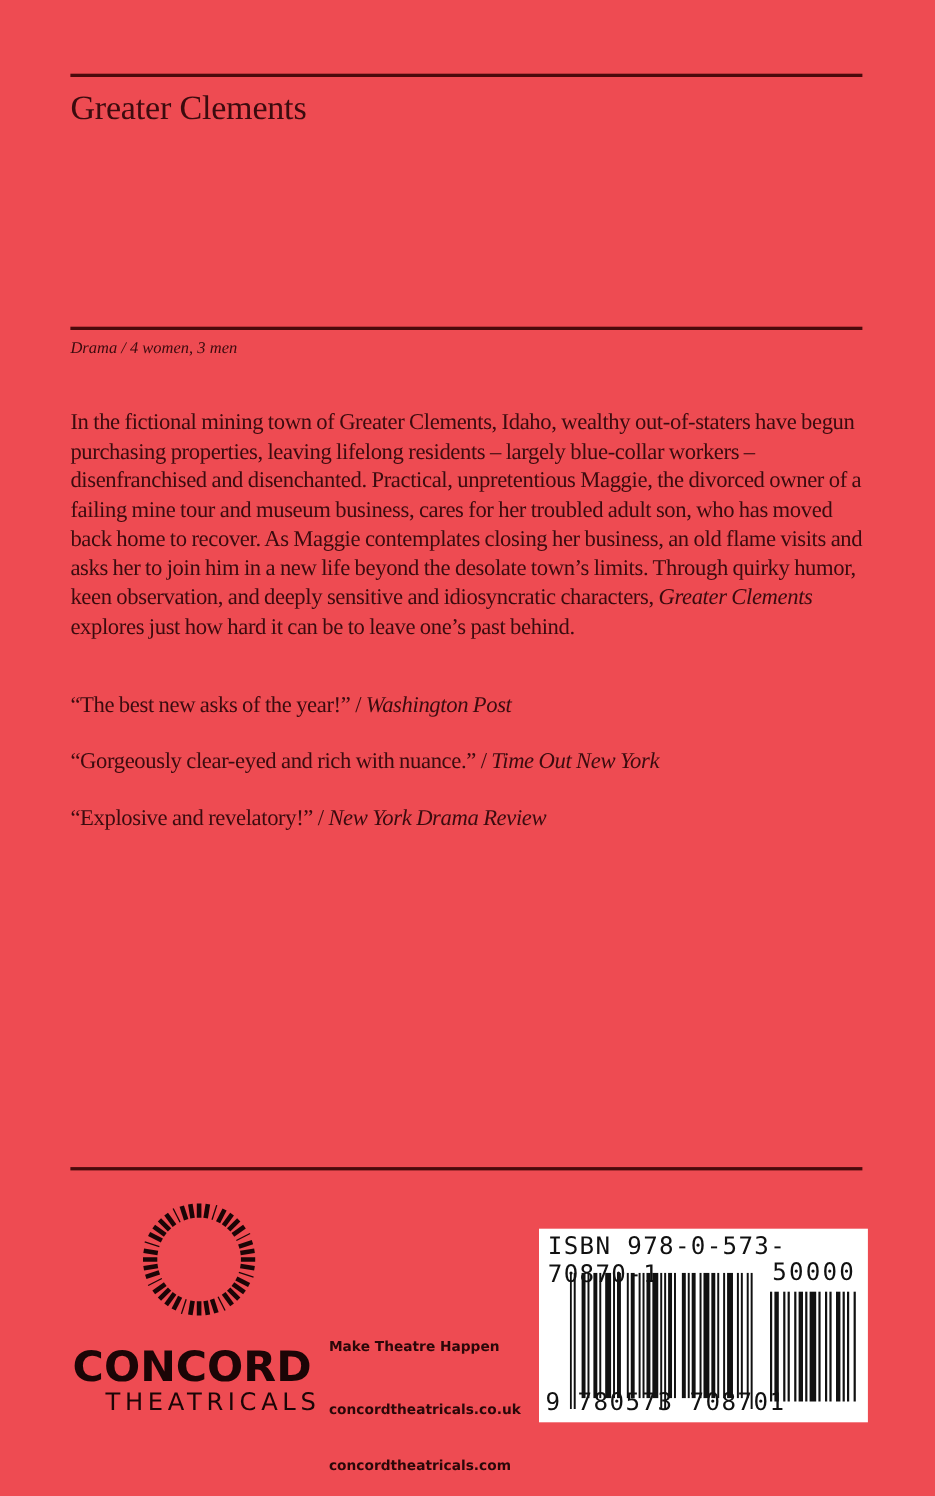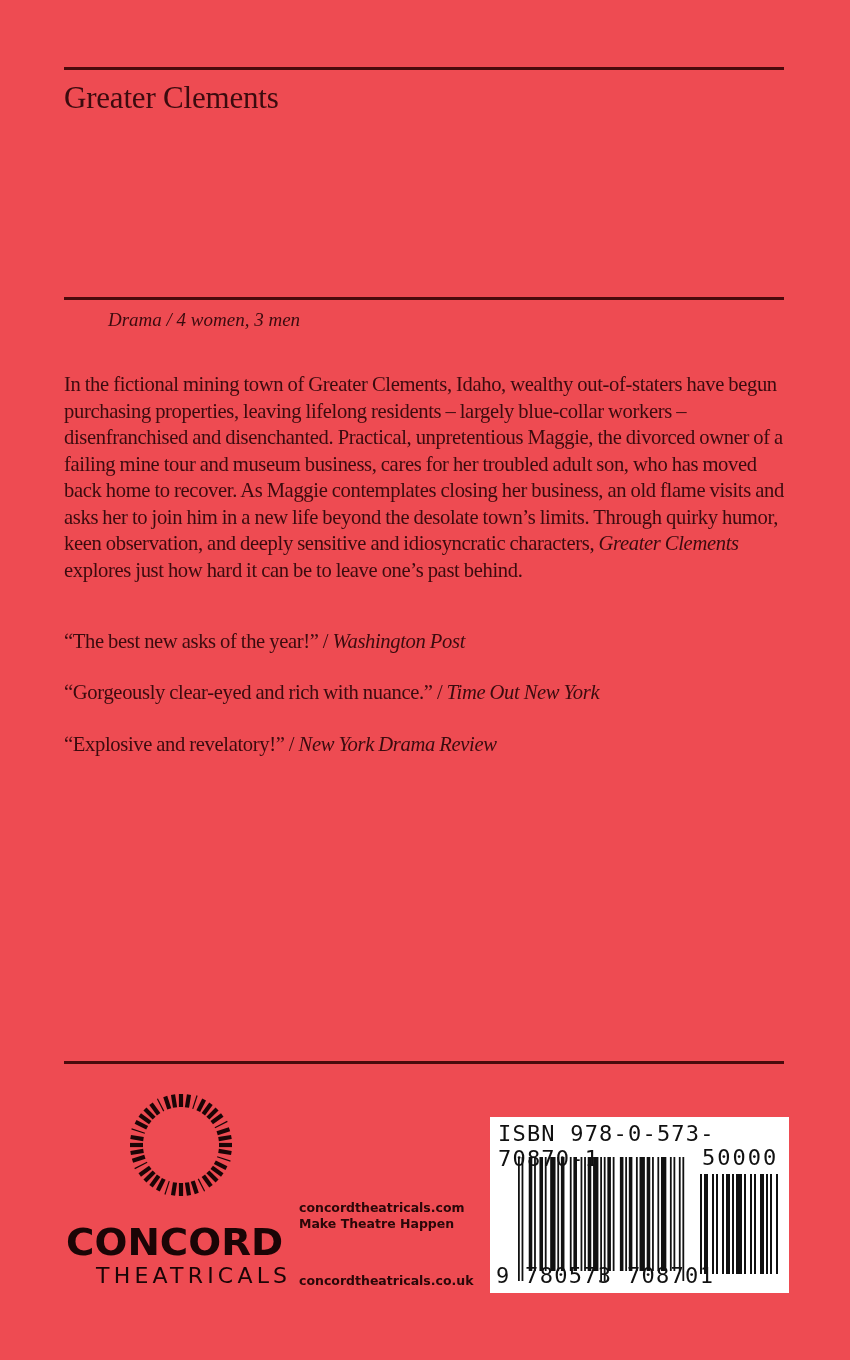--- a/index.html
+++ b/index.html
@@ -18,21 +18,21 @@
     #rule1 { top: 67px; }
     #rule2 { top: 297px; }
     #rule3 { top: 1061px; }
 
     .title-block { position: absolute; left: 64px; top: 80px; }
     .title { font-size: 31px; line-height: 36px; letter-spacing: -0.2px; }
     .title i { font-style: italic; }
 
     .genre {
       position: absolute; left: 64px; top: 309px;
-      font-size: 19px; font-style: italic; margin-left: 44px;
+      font-size: 15px; font-style: italic;
     }
 
     .blurb {
       position: absolute; left: 64px; top: 371px; width: 725px;
       font-size: 20.6px; line-height: 26.5px;
       letter-spacing: -0.35px;
       word-spacing: -0.5px;
     }
     .blurb i { font-style: italic; }
 
@@ -63,21 +63,21 @@
     .tagline {
       position: absolute; left: 299px; top: 1216px;
       font-family: "DejaVu Sans", sans-serif; font-weight: bold;
       font-size: 12.5px; color: #2a0708; text-align: center;
     }
     .url {
       position: absolute; left: 299px;
       font-family: "DejaVu Sans", sans-serif; font-weight: bold;
       font-size: 12.5px; color: #2a0708;
     }
-    #url0 { top: 1200px; text-align: right; }
+    #url0 { top: 1324px; text-align: right; }
     #url1 { top: 1273px; }
 
     
     .barcode-box {
       position: absolute; left: 490px; top: 1117px; width: 299px; height: 176px;
       background: #ffffff;
     }
     .isbn-text {
       position: absolute; left: 8px; top: 4px;
       font-family: "DejaVu Sans Mono", monospace; font-size: 22px;

